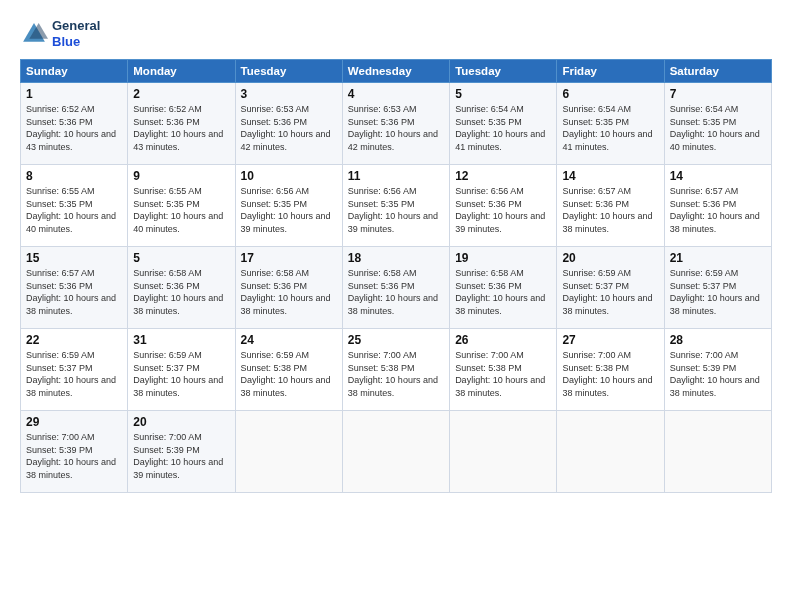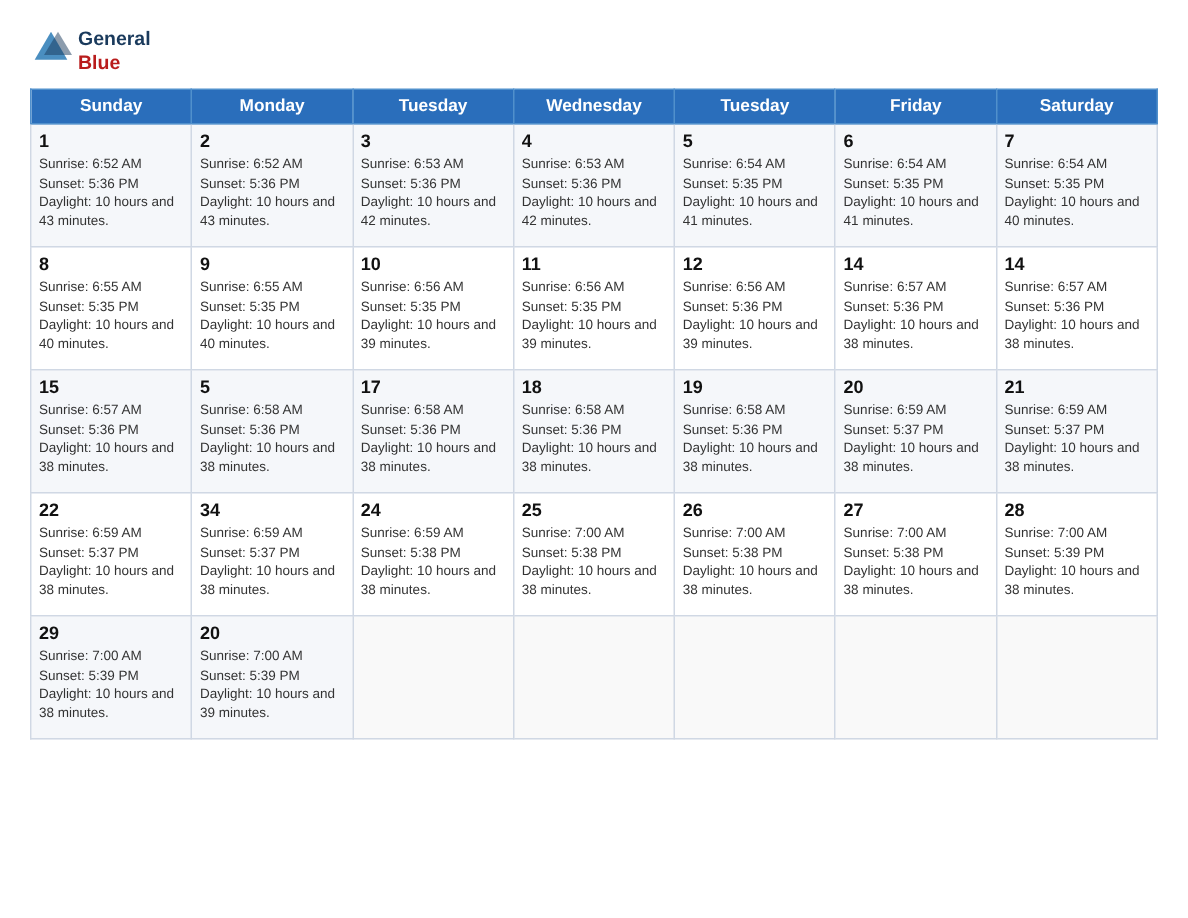--- a/index.html
+++ b/index.html
@@ -17,30 +17,30 @@
       background: #fff;
     }
     .header {
       display: flex;
       justify-content: space-between;
       align-items: flex-start;
       margin-bottom: 10px;
     }
     .logo {
       display: flex;
-      align-items: flex-start;
+      align-items: center;
       gap: 4px;
     }
     .logo-text {
       font-size: 13px;
       font-weight: bold;
       color: #1a3a5c;
       line-height: 1.2;
     }
-    .logo-blue { color: #b91c1c; }
+    .logo-blue { color: #1d4ed8; }
     .logo-icon {
       width: 28px;
       height: 28px;
     }
     .title-block {
       text-align: right;
     }
     .month-title {
       font-size: 32px;
       font-weight: bold;
@@ -55,21 +55,21 @@
       width: 100%;
       border-collapse: collapse;
       table-layout: fixed;
     }
     .calendar th {
       background: #2a6ebb;
       color: #fff;
       font-size: 11.5px;
       font-weight: bold;
       padding: 5px 5px;
-      text-align: center;
+      text-align: left;
       border: 1px solid #5090cc;
     }
     .calendar td {
       border: 1px solid #d0d8e4;
       vertical-align: top;
       padding: 4px 5px;
       height: 82px;
       background: #fff;
       font-size: 9.5px;
       color: #333;
@@ -219,21 +219,21 @@
             <span class="day-num">21</span>
             <div class="day-info">Sunrise: 6:59 AM<br>Sunset: 5:37 PM<br>Daylight: 10 hours and 38 minutes.</div>
           </td>
         </tr>
         <tr>
           <td>
             <span class="day-num">22</span>
             <div class="day-info">Sunrise: 6:59 AM<br>Sunset: 5:37 PM<br>Daylight: 10 hours and 38 minutes.</div>
           </td>
           <td>
-            <span class="day-num">34</span>
+            <span class="day-num">31</span>
             <div class="day-info">Sunrise: 6:59 AM<br>Sunset: 5:37 PM<br>Daylight: 10 hours and 38 minutes.</div>
           </td>
           <td>
             <span class="day-num">24</span>
             <div class="day-info">Sunrise: 6:59 AM<br>Sunset: 5:38 PM<br>Daylight: 10 hours and 38 minutes.</div>
           </td>
           <td>
             <span class="day-num">25</span>
             <div class="day-info">Sunrise: 7:00 AM<br>Sunset: 5:38 PM<br>Daylight: 10 hours and 38 minutes.</div>
           </td>

